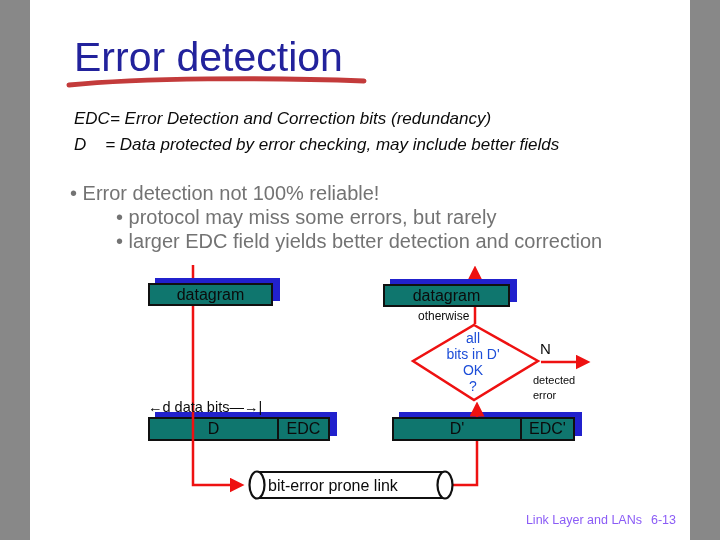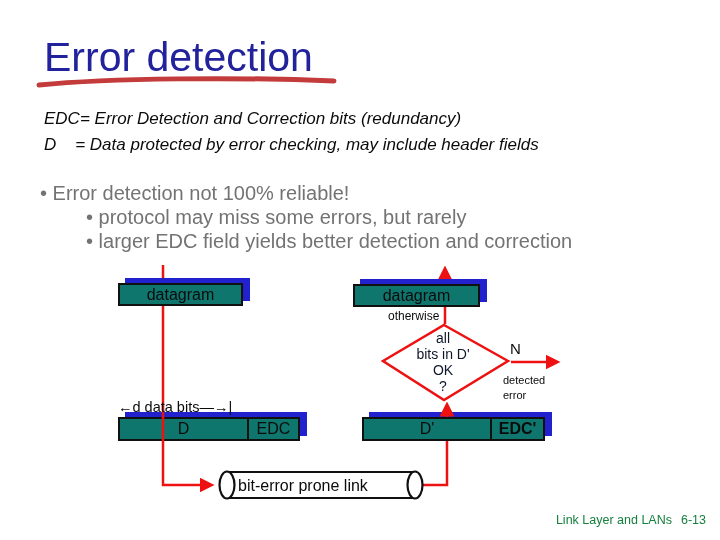--- a/index.html
+++ b/index.html
@@ -1,17 +1,17 @@
 <!DOCTYPE html>
 <html><head>
 <meta charset="utf-8">
 <style>
   html,body{margin:0;padding:0;background:#888;}
   .slide{
-    position:relative;width:720px;height:540px;background:#ffffff;
+    position:relative;width:660px;height:540px;background:#ffffff;
     font-family:"Liberation Sans","DejaVu Sans",sans-serif;color:#111;
     overflow:hidden;margin:0 auto;
   }
   .abs{position:absolute;}
   
   .title{left:44px;top:36px;font-size:41px;line-height:1.05;color:#22229c;letter-spacing:0px;}
   
   .intro{left:44px;font-size:17px;white-space:pre;color:#0b0b0b;font-style:italic;}
   .intro.l1{top:109px;}
   .intro.l2{top:135px;}
@@ -31,42 +31,42 @@
   .datagram-l{left:118px;top:283px;width:125px;height:23px;}
   .datagram-r{left:353px;top:284px;width:127px;height:23px;}
   .frame{padding:0;justify-content:stretch;z-index:0;}
   .frame .cell{display:flex;align-items:center;justify-content:center;height:100%;box-sizing:border-box;}
   .frame .cell+.cell{border-left:2px solid #101010;}
   .frame-l{left:118px;top:417px;width:182px;height:24px;}
   .frame-l .c1{width:127px;}
   .frame-l .c2{flex:1;}
   .frame-r{left:362px;top:417px;width:183px;height:24px;}
   .frame-r .c1{width:126px;}
-  .frame-r .c2{flex:1;font-weight:bold;}
+  .frame-r .c2{flex:1;}
   
   .otherwise{left:388px;top:309px;font-size:12px;color:#0b0b0b;z-index:2;}
   .ddatabits{left:118px;top:399px;font-size:14.5px;white-space:pre;color:#0b0b0b;z-index:2;}
   .nlabel{left:510px;top:340px;font-size:15px;color:#0b0b0b;z-index:2;}
   .detected{left:503px;top:365px;font-size:11px;line-height:15px;color:#0b0b0b;z-index:2;margin-top:8px;}
-  .diamond-text{left:393px;top:330px;width:100px;text-align:center;font-size:14px;line-height:16px;color:#0f172a;z-index:3;}
+  .diamond-text{left:393px;top:330px;width:100px;text-align:center;font-size:14px;line-height:16px;color:#1d4ed8;z-index:3;}
   .linklabel{left:238px;top:473px;width:168px;font-size:16px;line-height:25px;color:#0b0b0b;z-index:2;}
   
-  .footer{right:14px;top:513px;font-size:12.5px;color:#15803d;}
+  .footer{right:14px;top:513px;font-size:12.5px;color:#8b5cf6;}
   .footer .pg{margin-left:9px;}
   svg.overlay{position:absolute;left:0;top:0;z-index:1;}
 </style>
 </head>
 <body>
 
 <div class="slide">
 
   <div class="abs title">Error detection</div>
 
   <div class="abs intro l1">EDC= Error Detection and Correction bits (redundancy)</div>
-  <div class="abs intro l2">D    = Data protected by error checking, may include header fields</div>
+  <div class="abs intro l2">D    = Data protected by error checking, may include better fields</div>
 
   <div class="abs bullet b1">• Error detection not 100% reliable!</div>
   <div class="abs bullet b3">• larger EDC field yields better detection and correction</div>
   <div class="abs bullet b2">• protocol may miss some errors, but rarely</div>
 
   <svg class="overlay" width="720" height="540" viewBox="0 0 720 540">
     <defs>
       <marker id="arr" viewBox="0 0 10 10" refX="7" refY="5" markerWidth="6" markerHeight="6" orient="auto">
         <path d="M0,0 L10,5 L0,10 Z" fill="#ee1111"></path>
       </marker>

